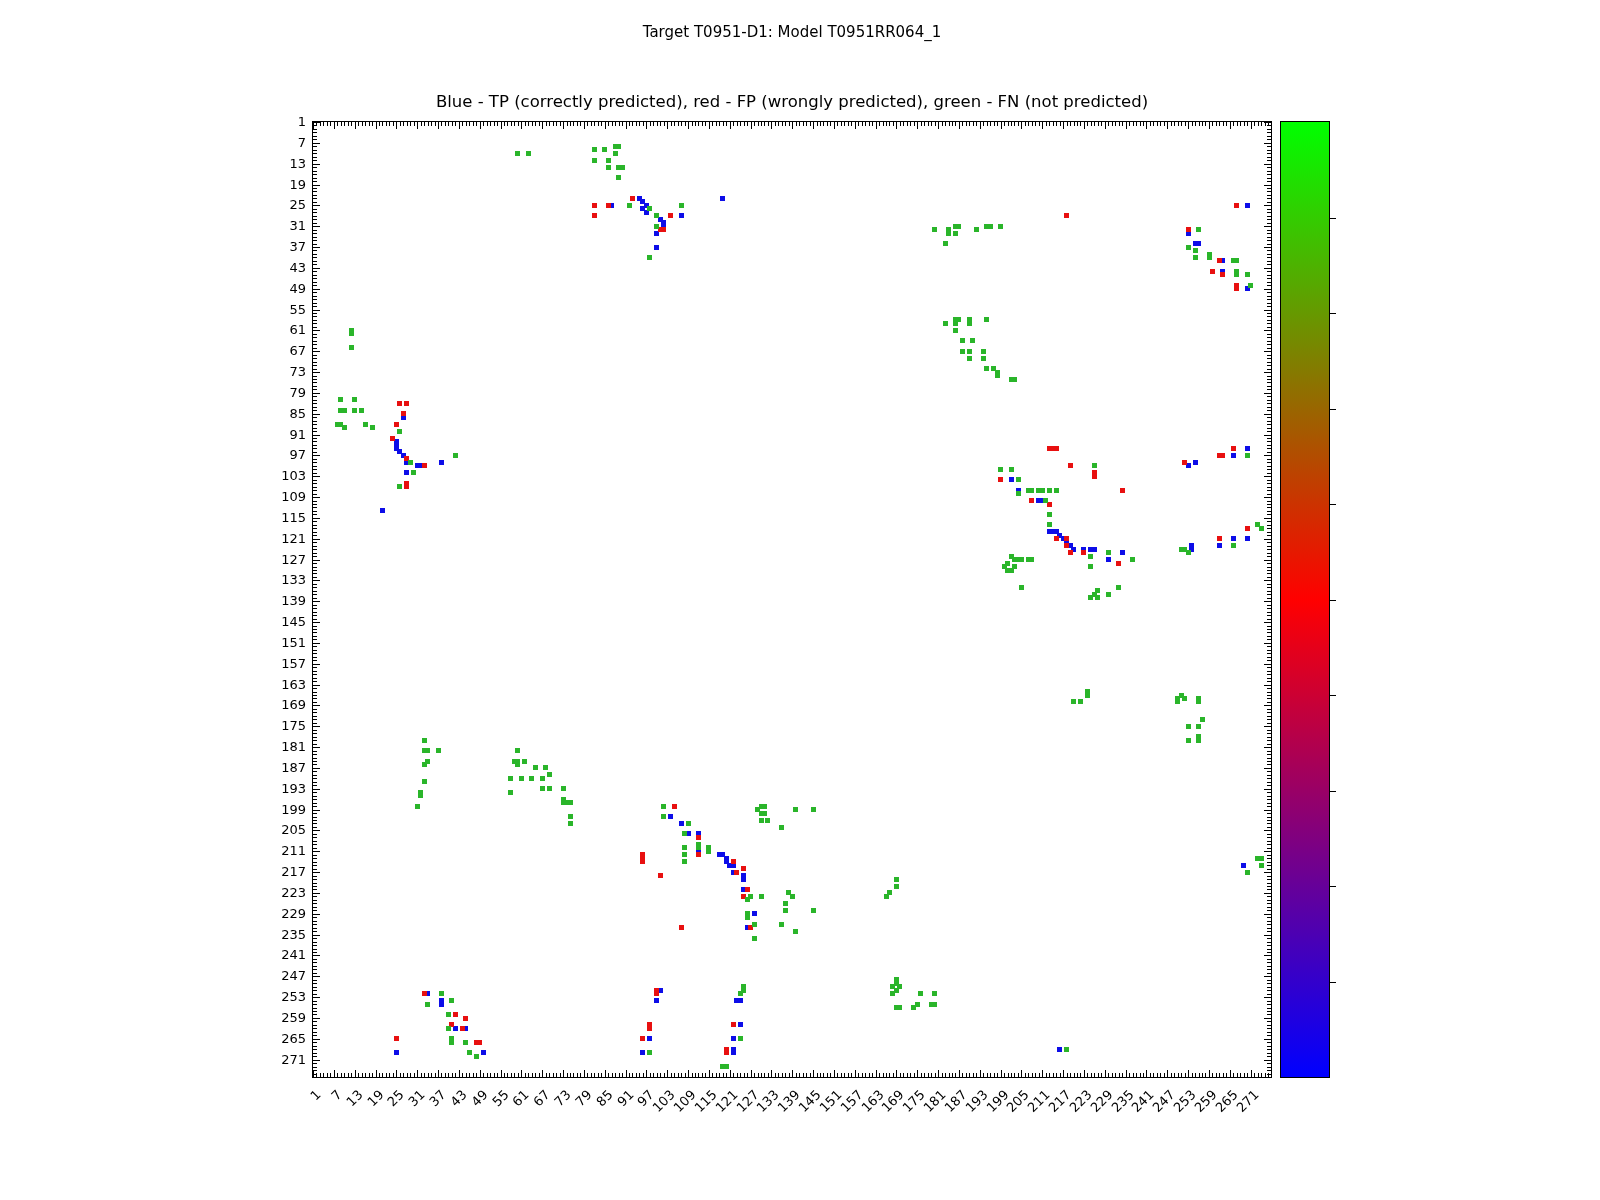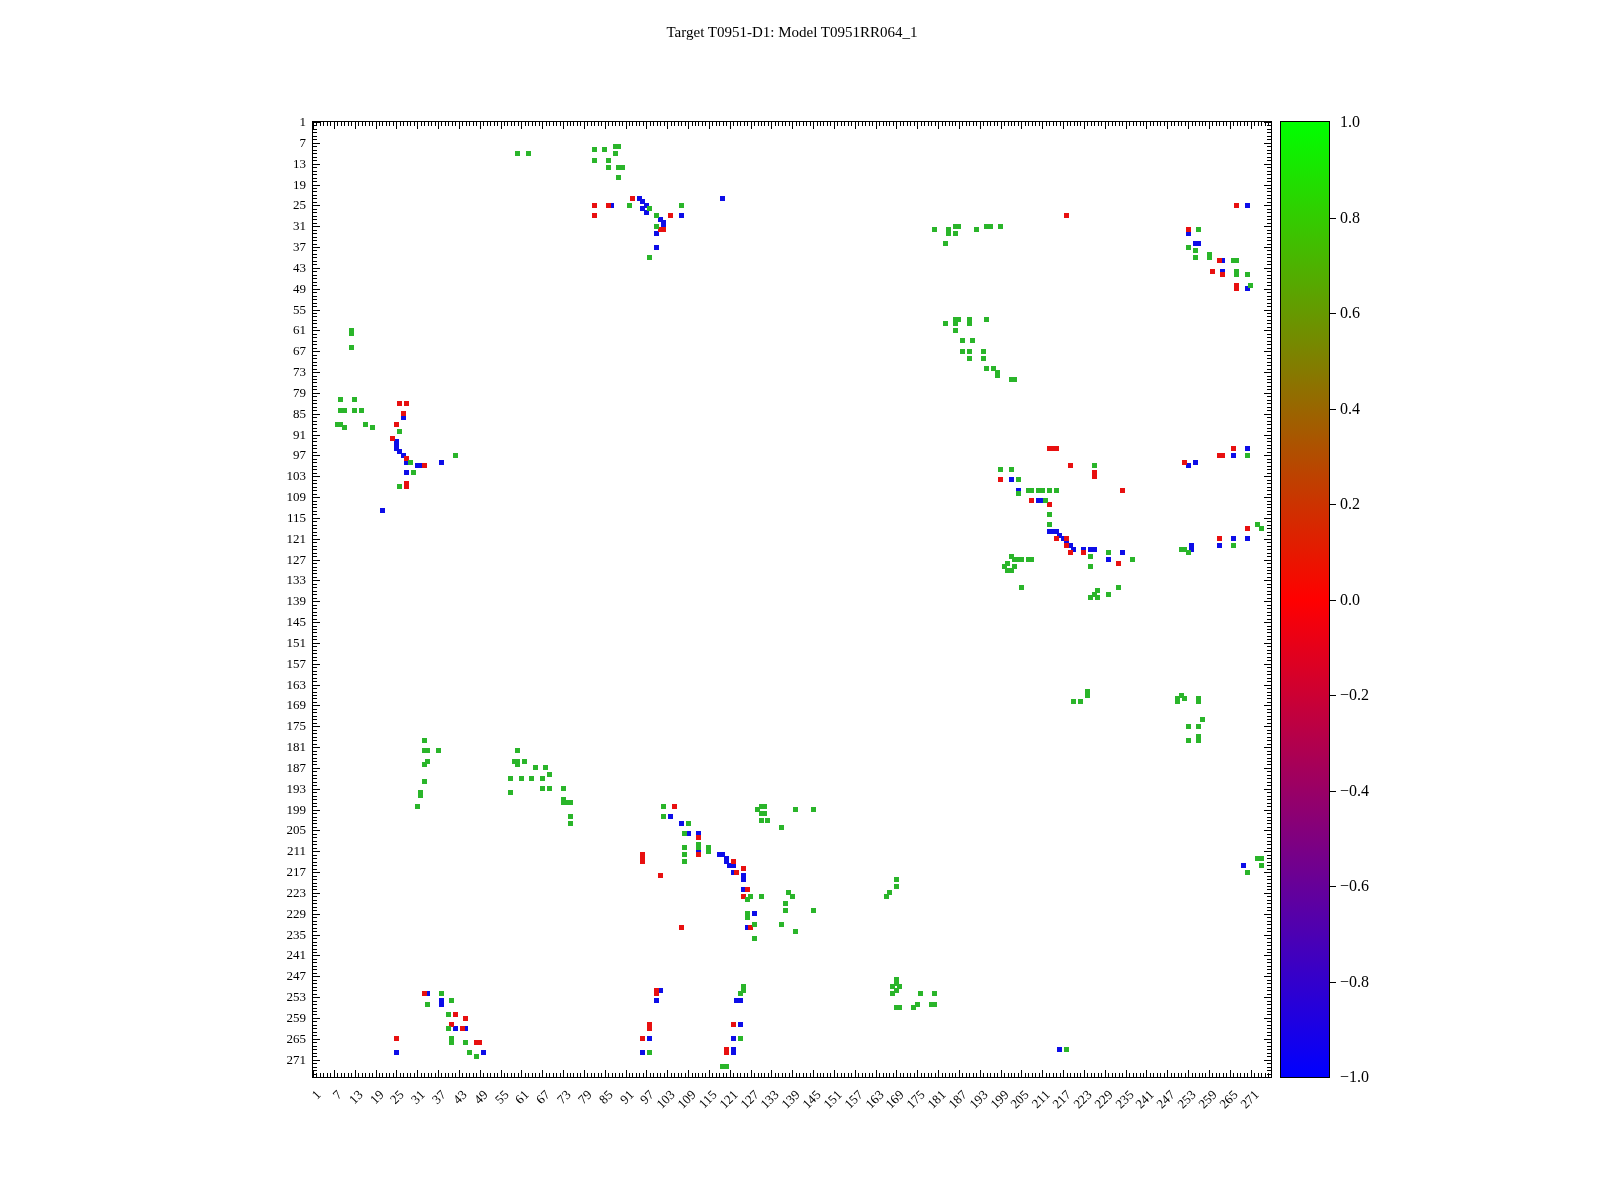--- a/index.html
+++ b/index.html
@@ -1,20 +1,20 @@
 <!DOCTYPE html>
 <html><head>
 <meta charset="utf-8">
 <style>
   html,body{margin:0;padding:0;}
   body{
     width:1600px;height:1200px;position:relative;background:#ffffff;
     font-family:"DejaVu Sans", sans-serif;color:#000;overflow:hidden;
   }
-  #figure{position:absolute;inset:0;font-family:Liberation Serif, serif;}
+  #figure{position:absolute;inset:0;}
   #suptitle{position:absolute;top:22px;left:0;width:1584px;text-align:center;
     font-size:15px;line-height:21px;}
   #axes-title{position:absolute;top:92px;left:312px;width:960px;text-align:center;
     font-size:16.5px;}
   #plot-area{position:absolute;left:312px;top:121px;width:958px;height:955px;
     border:1px solid #000;background:#fff;overflow:hidden;}
   .pt{position:absolute;width:5px;height:5px;}
   .comb{position:absolute;pointer-events:none;}
   .comb.h-minor{left:0;width:100%;height:4px;
     background:repeating-linear-gradient(to right,#000 0 1px,transparent 1px 3.4727px);}
@@ -40,20 +40,21 @@
 </style>
 </head>
 <body>
 
 <div id="figure">
 
   <div id="suptitle">
     <div>Target T0951-D1: Model T0951RR064_1</div>
   </div>
 
+  <div id="axes-title">Blue - TP (correctly predicted), red - FP (wrongly predicted), green - FN (not predicted)</div>
 
   <div id="plot-area">
     <div class="comb h-major" style="top:0;"></div>
     <div class="comb h-minor" style="top:0;"></div>
     <div class="comb h-major" style="bottom:0;"></div>
     <div class="comb h-minor" style="bottom:0;"></div>
     <div class="comb v-major" style="left:0;"></div>
     <div class="comb v-minor" style="left:0;"></div>
     <div class="comb v-major" style="right:0;"></div>
     <div class="comb v-minor" style="right:0;"></div>
@@ -579,27 +580,14 @@
       <div style="top: 95.5px;"></div>
       <div style="top: 191px;"></div>
       <div style="top: 286.5px;"></div>
       <div style="top: 382px;"></div>
       <div style="top: 477.5px;"></div>
       <div style="top: 573px;"></div>
       <div style="top: 668.5px;"></div>
       <div style="top: 764px;"></div>
       <div style="top: 859.5px;"></div>
     </div>
-  <div id="cbar-labels">
-      <span style="top: -9px;">1.0</span>
-      <span style="top: 86.5px;">0.8</span>
-      <span style="top: 182px;">0.6</span>
-      <span style="top: 277.5px;">0.4</span>
-      <span style="top: 373px;">0.2</span>
-      <span style="top: 468.5px;">0.0</span>
-      <span style="top: 564px;">−0.2</span>
-      <span style="top: 659.5px;">−0.4</span>
-      <span style="top: 755px;">−0.6</span>
-      <span style="top: 850.5px;">−0.8</span>
-      <span style="top: 946px;">−1.0</span>
-    </div>
 
 </div>
 
 </body></html>

